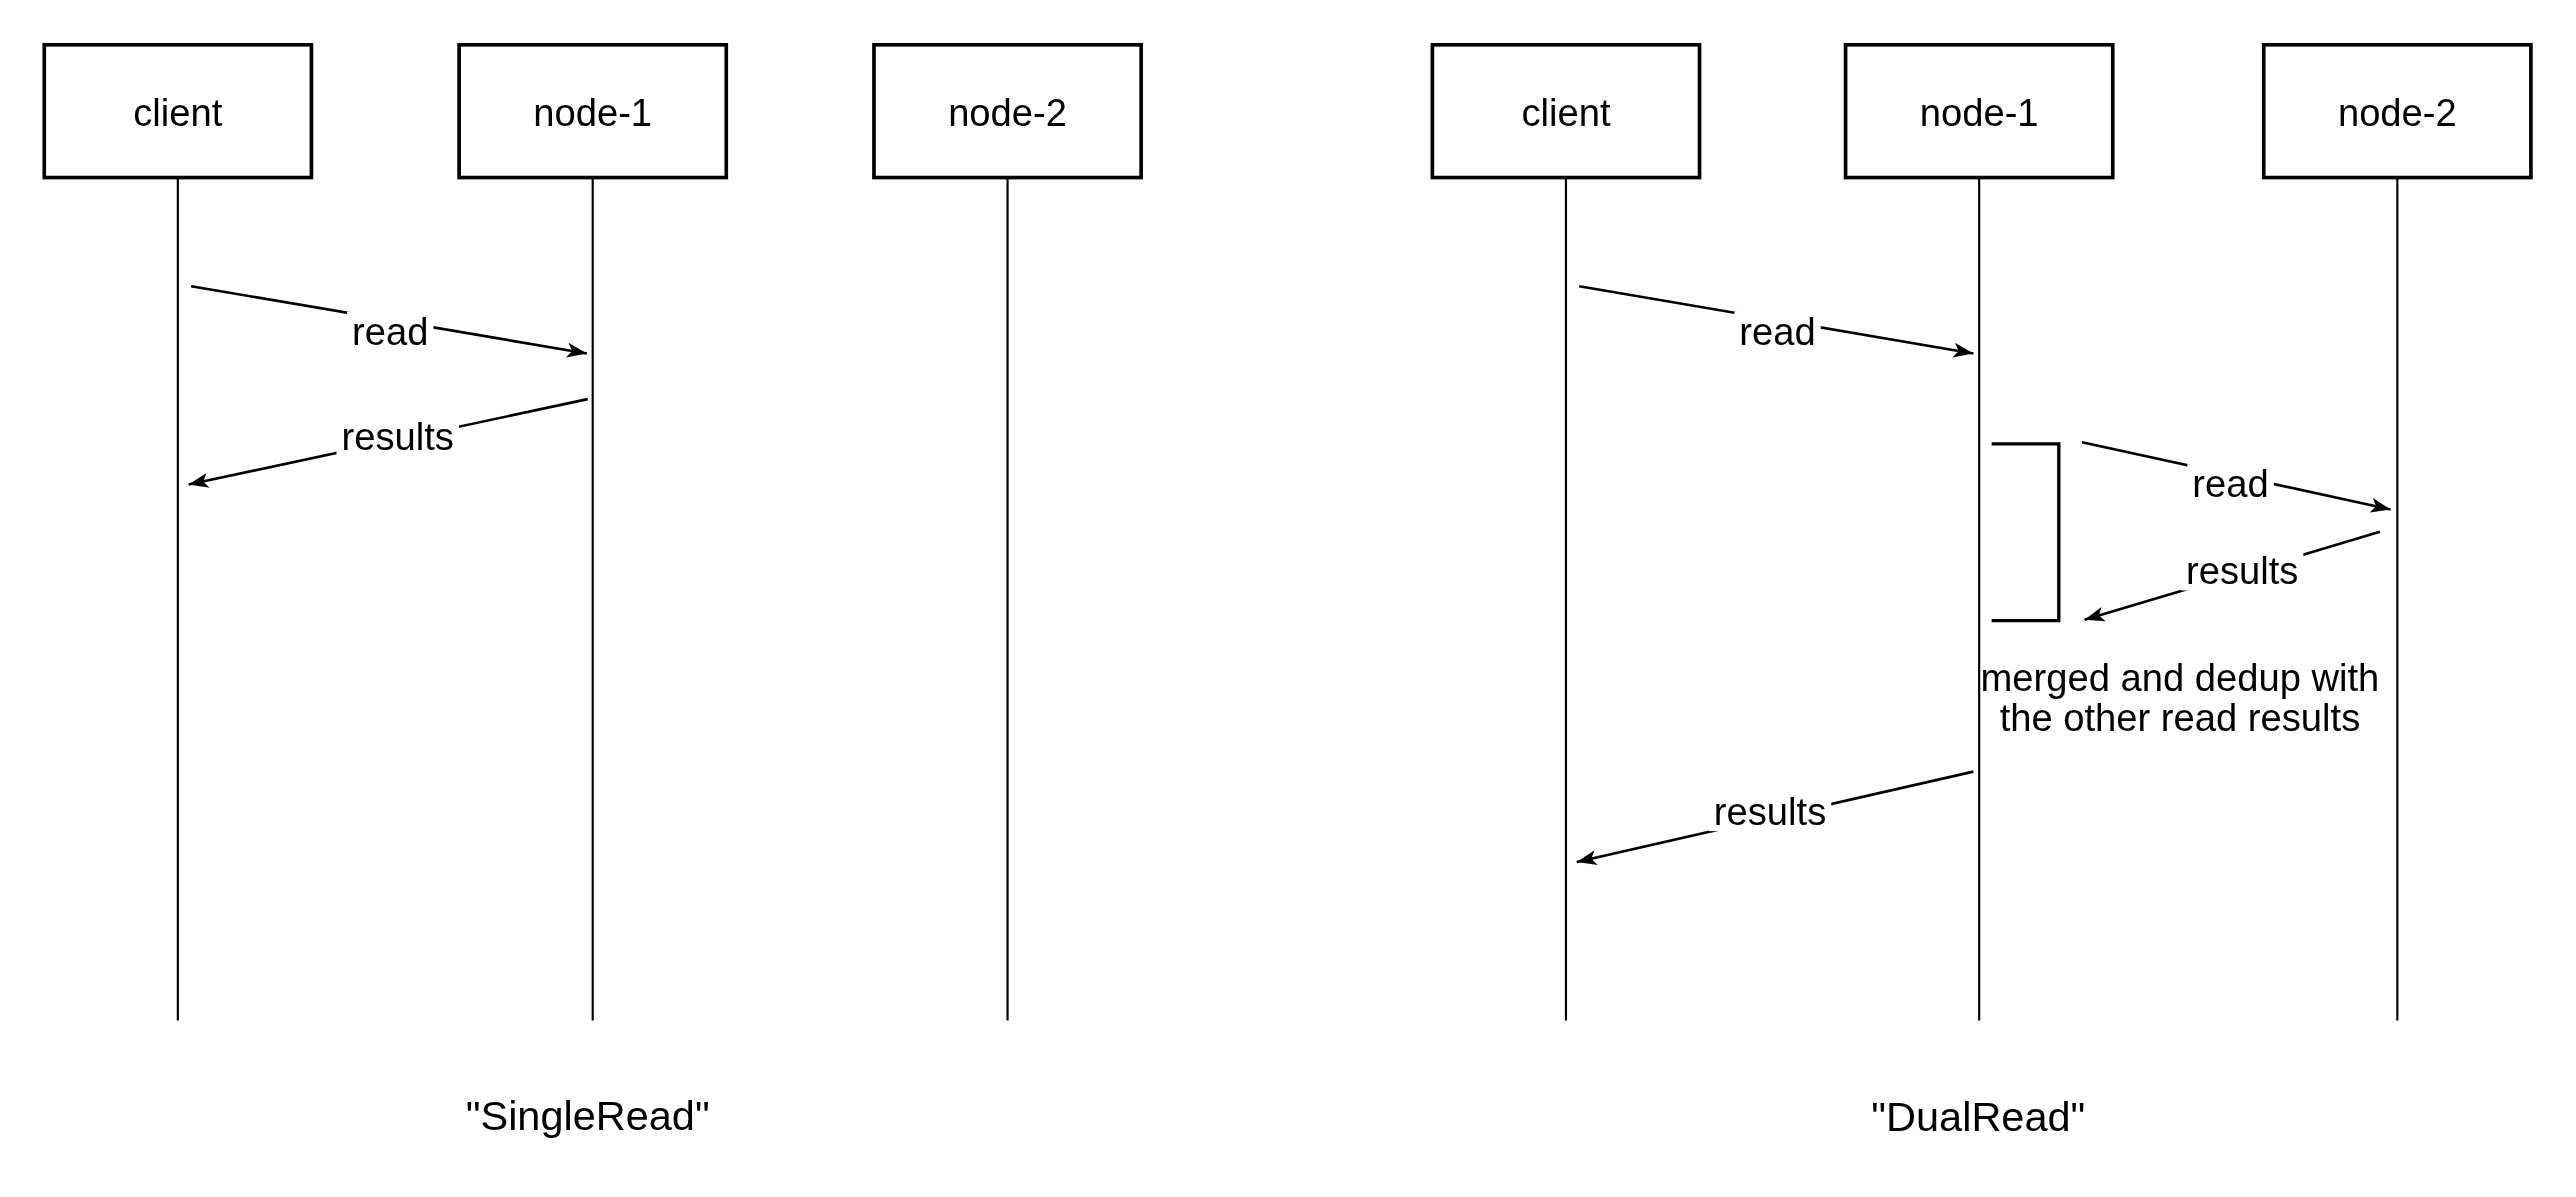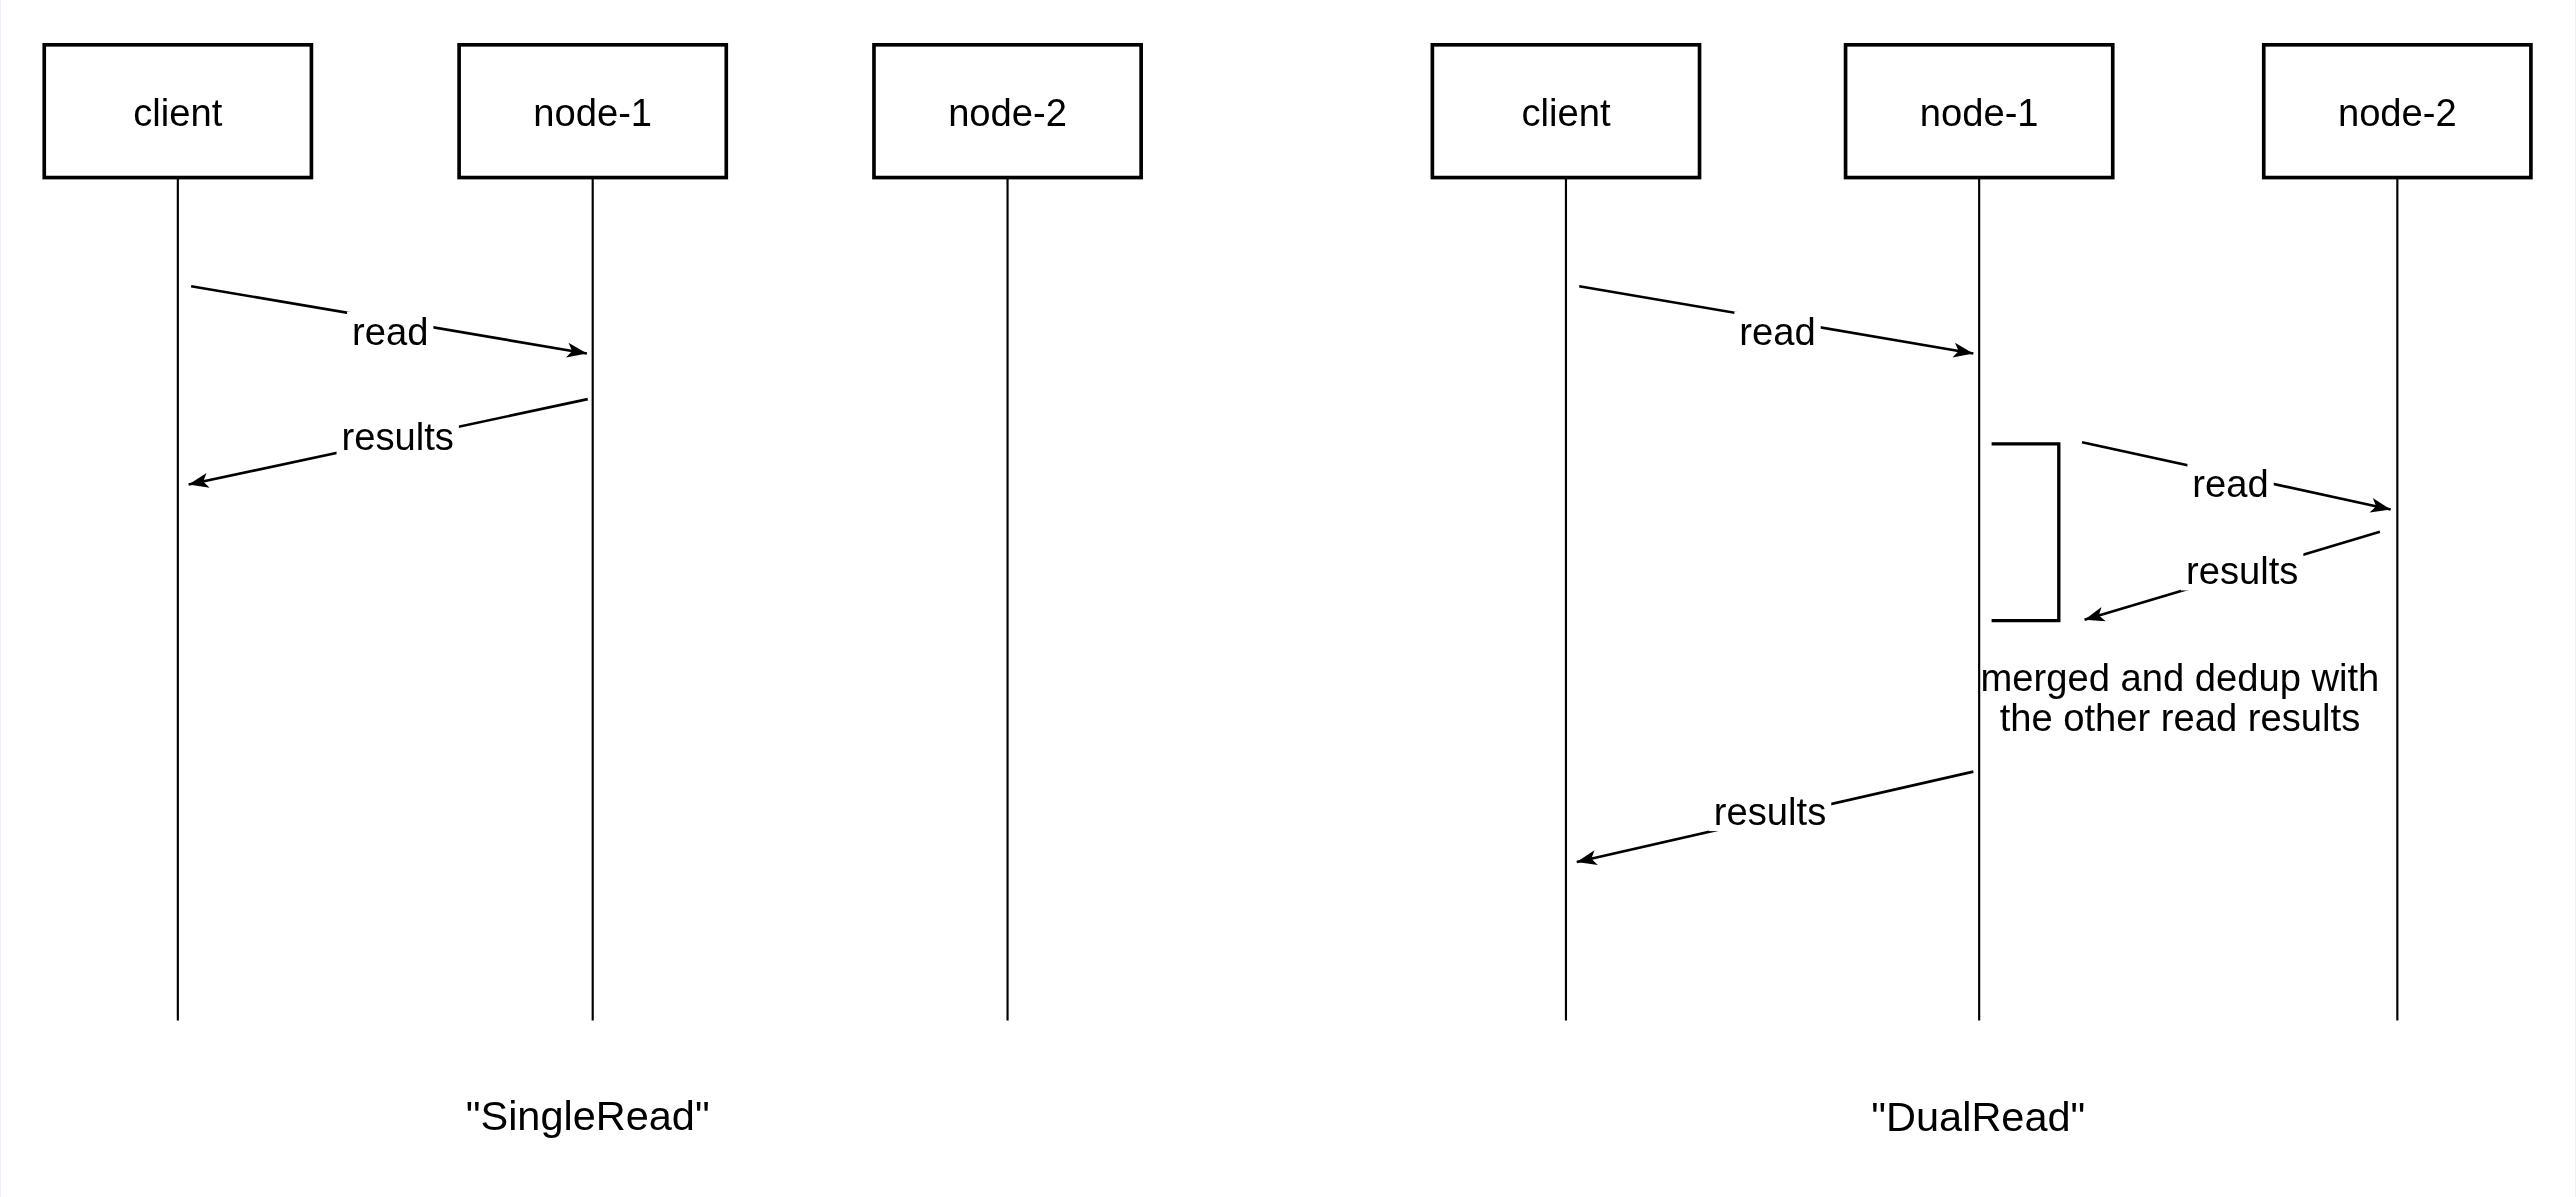--- a/index.html
+++ b/index.html
@@ -1,16 +1,16 @@
 <!DOCTYPE html>
 <html style="font-size:8.9px"><head>
 <meta charset="utf-8">
 <style>
   html, body { margin: 0; padding: 0; background: #ffffff; }
-  .canvas-wrap { width: 2576px; height: 1197px; background: #c4b5fd; }
+  .canvas-wrap { width: 2576px; height: 1197px; background: #fef9c3; }
   svg { display: block; width: 2576px; height: 1197px; }
   text {
     font-family: "Liberation Sans", "DejaVu Sans", sans-serif;
     fill: #000000;
   }
 </style>
 </head>
 <body>
 
 <div class="canvas-wrap">

